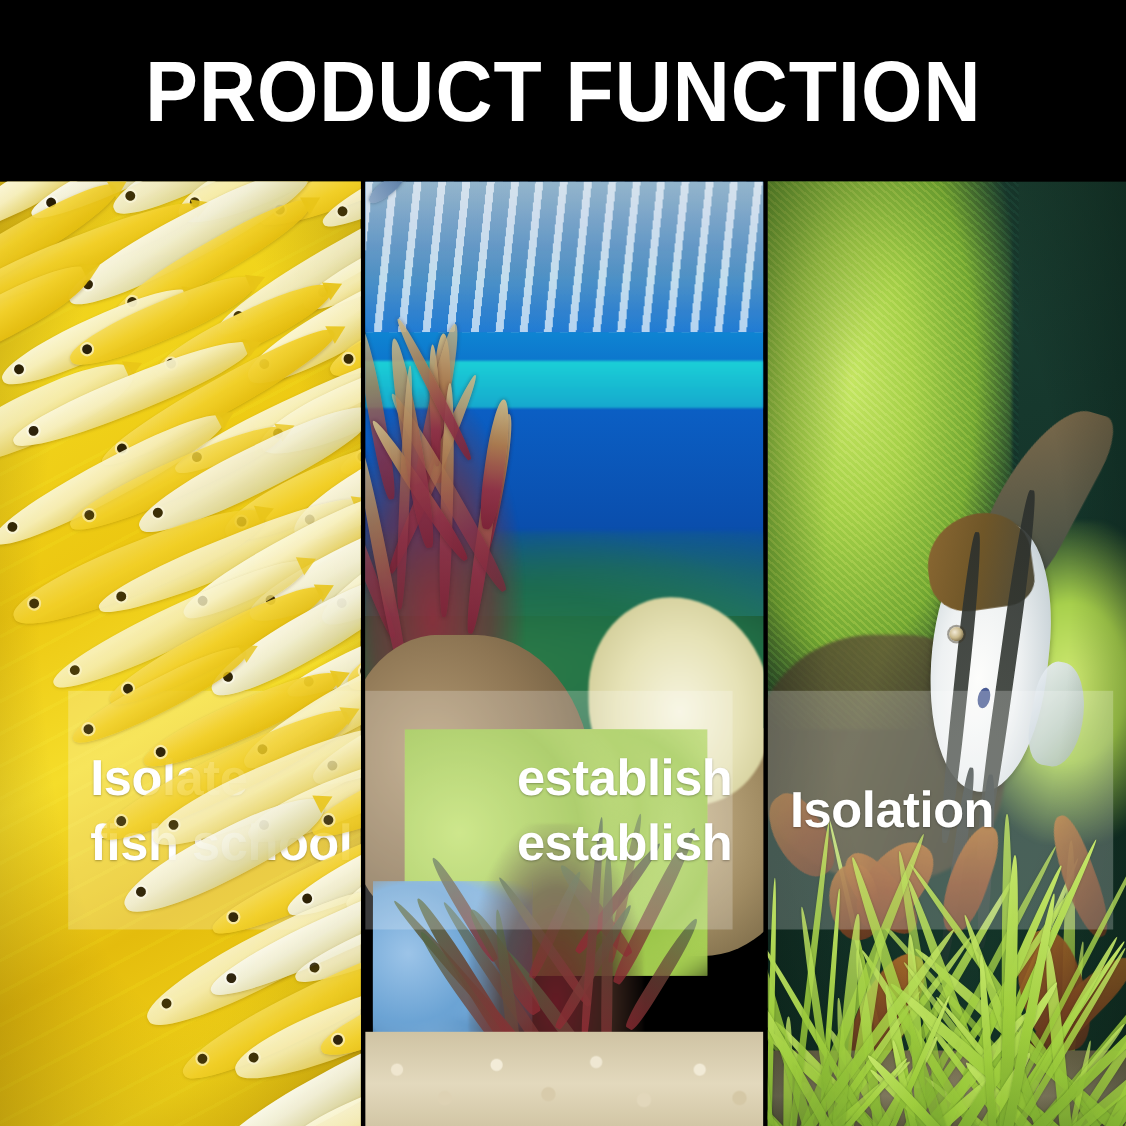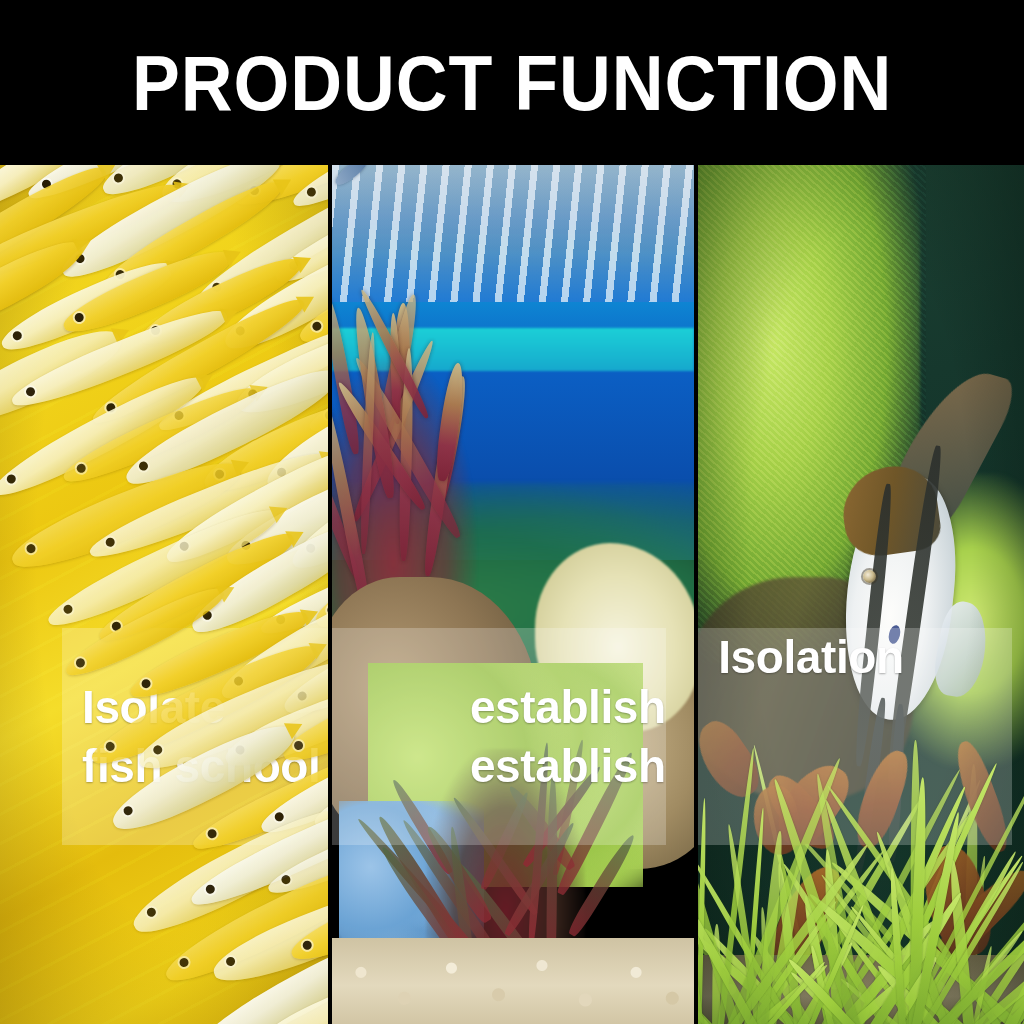--- a/index.html
+++ b/index.html
@@ -327,21 +327,21 @@
     color:#ffffff;
     font-size:46px;
     font-weight:bold;
     line-height:1.28;
     letter-spacing:-0.4px;
     text-shadow:0 1px 2px rgba(0,0,0,0.30);
     white-space:nowrap;
   }
   .cap-1 { left:18px; top:463px; width:306px; height:217px;margin-left:44px; }
   .cap-2 { left:0px;  top:463px; width:334px; height:217px; }
-  .cap-3 { left:0px;  top:463px; width:314px; height:217px;justify-content:space-between; }
+  .cap-3 { left:0px;  top:463px; width:314px; height:217px; }
 </style>
 </head>
 <body>
 
 <div class="page">
 
   <div class="banner">
     <div class="banner-title">PRODUCT FUNCTION</div>
   </div>
 

